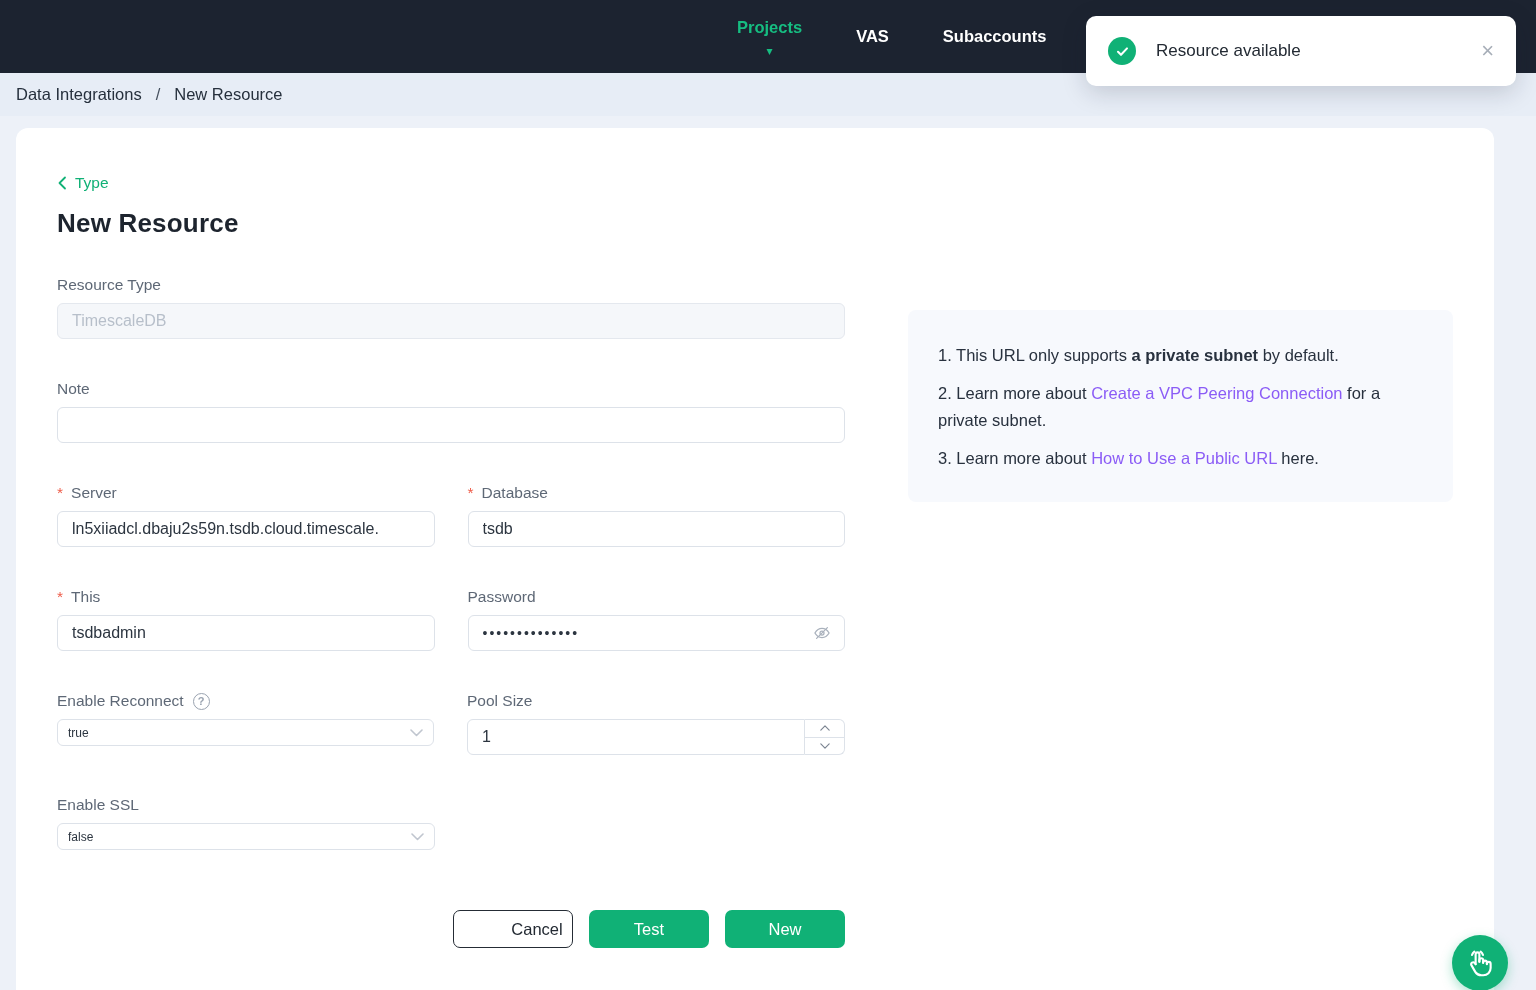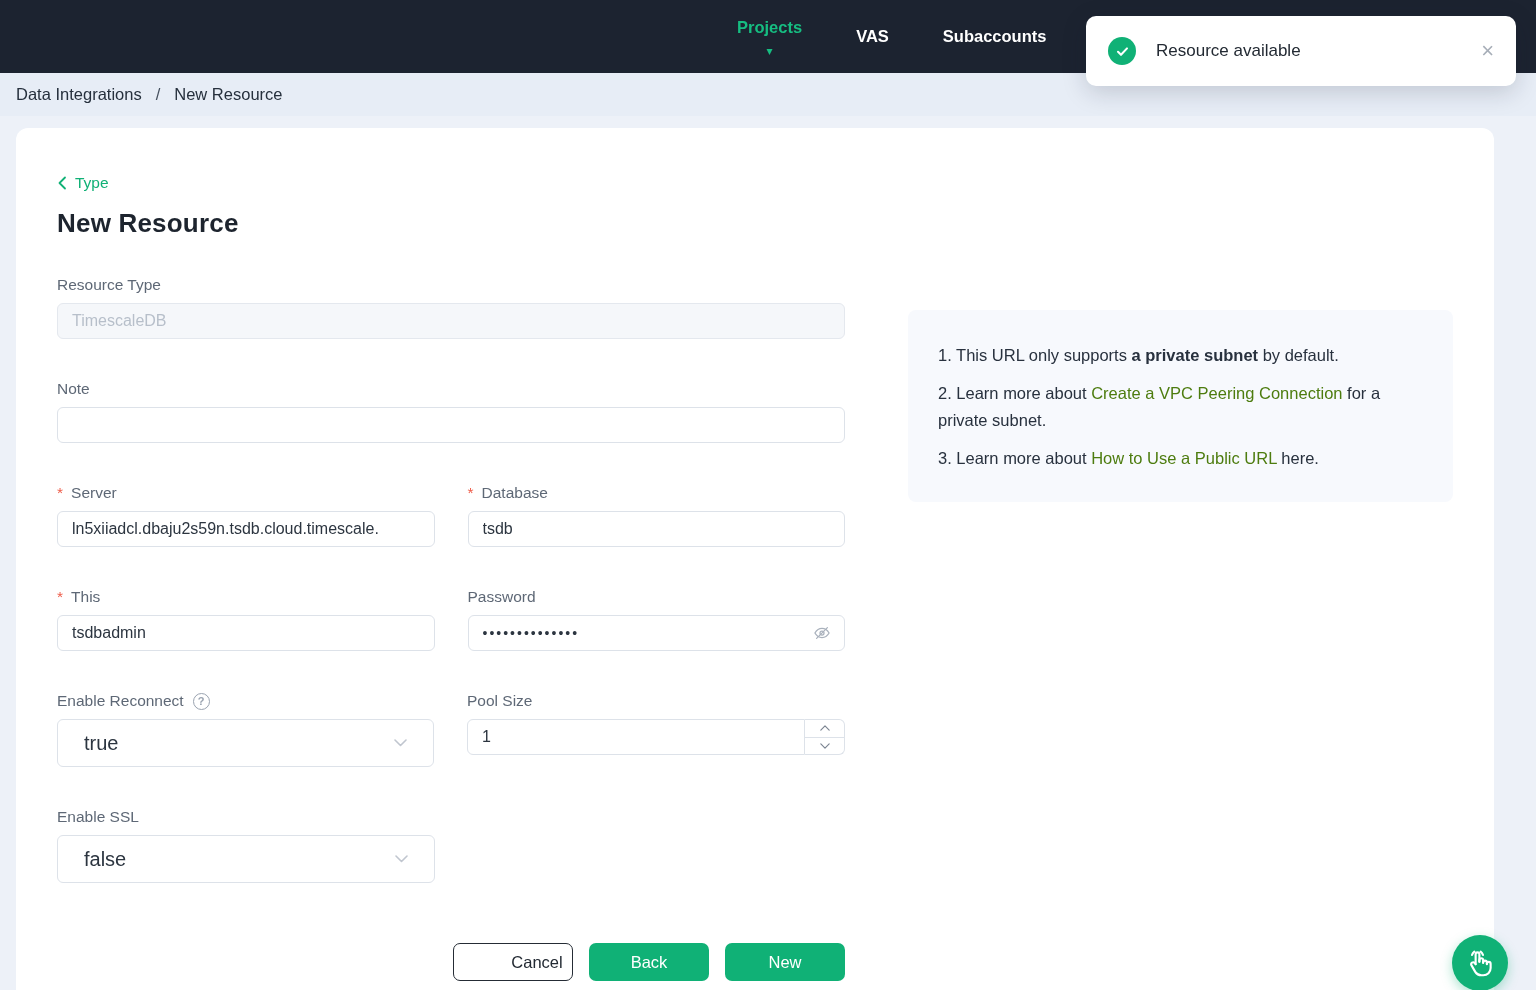--- a/index.html
+++ b/index.html
@@ -87,23 +87,23 @@
   }
   .tinput:disabled { background:#f5f7fa; color:#b7bfca; border-color:#e4e8ee; }
   .two-col { display:flex; gap:33px; }
   .two-col > div { width:378px; }
 
   .pw-wrap { position:relative; }
   .pw-wrap .tinput { padding-right:44px; letter-spacing:2px; font-size:14px; }
   .eye-btn { position:absolute; right:13px; top:8px; cursor:pointer; }
 
   .sel {
-    height:48px; border:1px solid #dde2e9; border-radius:6px; background:#fff;
+    height:27px; border:1px solid #dde2e9; border-radius:6px; background:#fff;
     display:flex; align-items:center; justify-content:space-between;
-    padding:0 26px; font-size:20px; color:#2c3540; cursor:pointer;
+    padding:0 10px; font-size:12px; color:#2c3540; cursor:pointer;
   }
 
   .num-wrap { display:flex; width:378px; }
   .num-wrap .tinput { width:338px; border-radius:6px 0 0 6px; }
   .steppers { width:40px; display:flex; flex-direction:column; }
   .step-btn {
     flex:1; border:1px solid #dde2e9; border-left:none; background:#fff;
     display:flex; align-items:center; justify-content:center; cursor:pointer;
   }
   .step-btn.up { border-radius:0 6px 0 0; }
@@ -120,21 +120,21 @@
 
   
   .info-panel {
     position:absolute; left:892px; top:182px; width:545px; min-height:188px;
     background:#f7f9fd; border-radius:8px; padding:32px 30px 30px 30px;
     font-size:16.5px; color:#28313e; line-height:27px;
   }
   .info-panel p { margin-bottom:11px; }
   .info-panel p:last-child { margin-bottom:0; }
   .info-bold { font-weight:700; }
-  .info-link { color:#4d7c0f; cursor:pointer;text-align:center; }
+  .info-link { color:#8b5cf6; cursor:pointer;text-align:center; }
 
   
   .fab {
     position:absolute; left:1452px; top:935px; width:56px; height:56px;
     border-radius:50%; background:#10b176; z-index:6;
     display:flex; align-items:center; justify-content:center; cursor:pointer;
     box-shadow:0 4px 12px rgba(16,177,118,.35);
   }
 </style>
 </head>
@@ -285,21 +285,21 @@
             <span>false</span>
             <svg width="13" height="8" viewBox="0 0 13 8" fill="none">
               <path d="M1 1l5.5 5.5L12 1" stroke="#c0c6cf" stroke-width="1.6" stroke-linecap="round" stroke-linejoin="round"></path>
             </svg>
           </div>
         </div>
       </div>
 
       <div class="btn-row">
         <button class="btn btn-cancel">Cancel</button>
-        <button class="btn btn-green">Back</button>
+        <button class="btn btn-green">Test</button>
         <button class="btn btn-green">New</button>
       </div>
 
     </div>
 
     
     <div class="info-panel">
       <p><span>1. This URL only supports </span><span class="info-bold">a private subnet</span><span> by default.</span></p>
       <p><span>2. Learn more about </span><span class="info-link">Create a VPC Peering Connection</span><span> for a private subnet.</span></p>
       <p><span>3. Learn more about </span><span class="info-link">How to Use a Public URL</span><span> here.</span></p>

